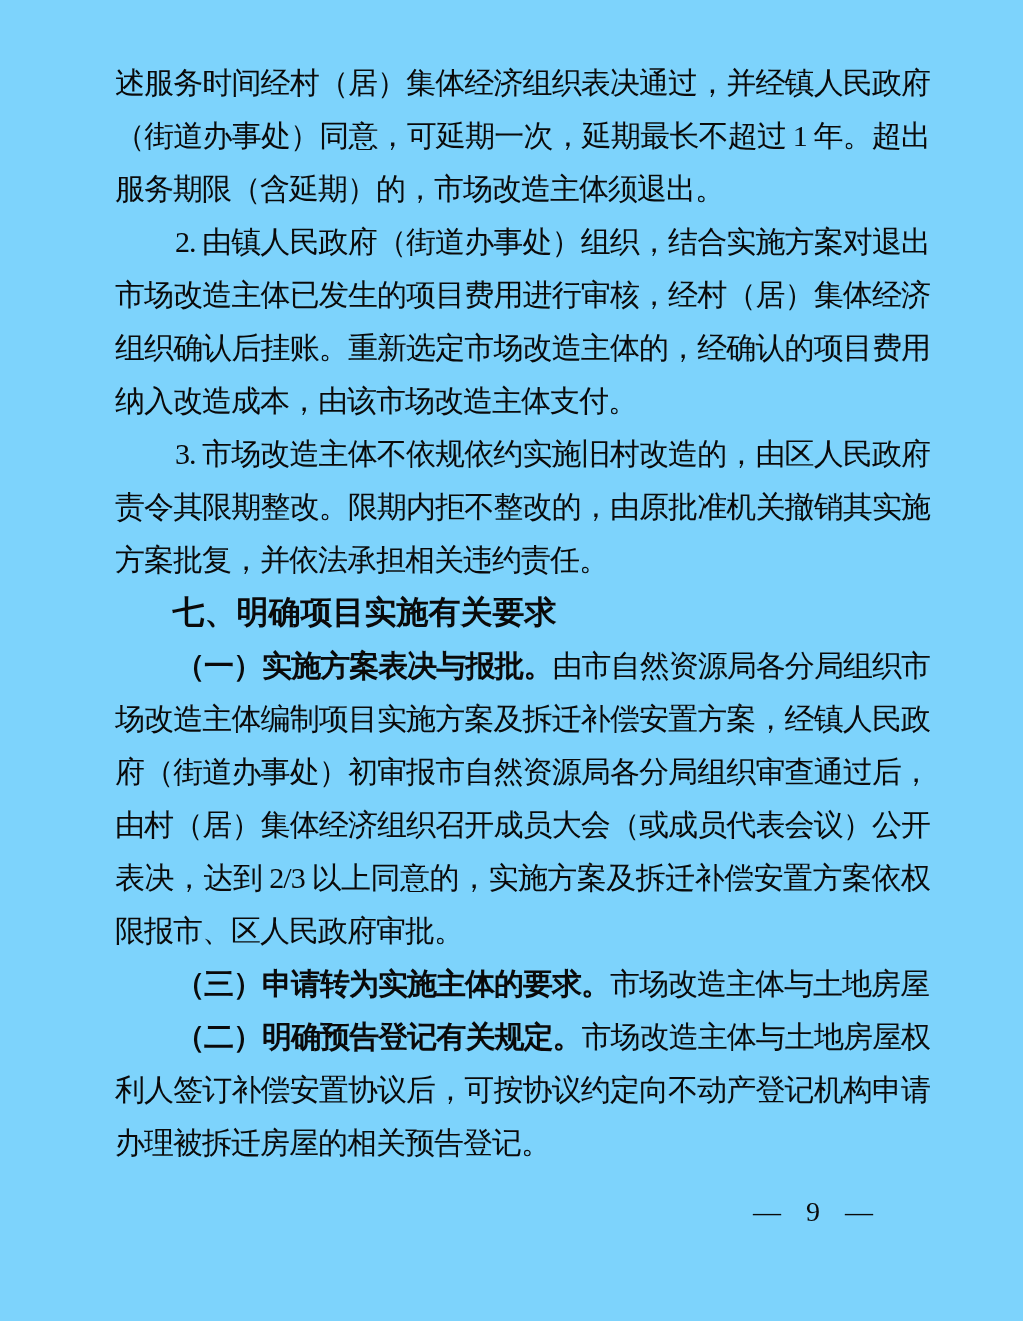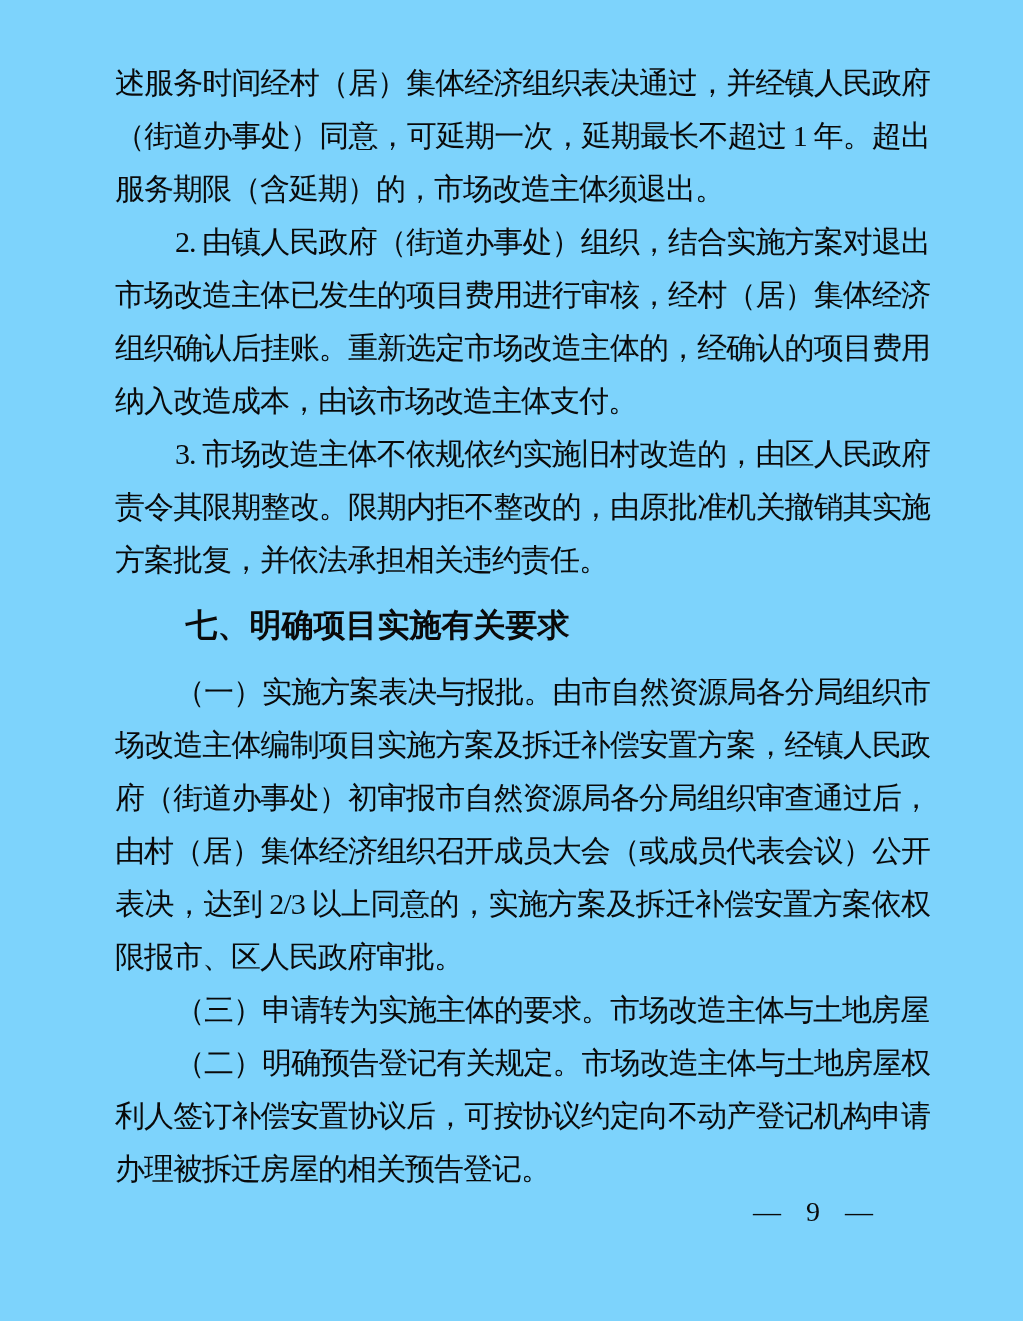--- a/index.html
+++ b/index.html
@@ -28,24 +28,24 @@
     text-justify: inter-character;
   }
   .para {
     margin: 0;
     text-indent: 2em;
   }
   .para.continuation {
     text-indent: 0;
   }
   .lead {
-    font-weight: normal;
+    font-weight: bold;
   }
   .heading {
-    margin: 13px;
+    margin: 0;
     font-family: "Liberation Sans", "DejaVu Sans", sans-serif;
     font-weight: bold;
     font-size: 32px;
     line-height: 53px;
     text-indent: 1.8em;
     letter-spacing: 0;
     text-align: left;
   }
   .page-number {
     position: absolute;

